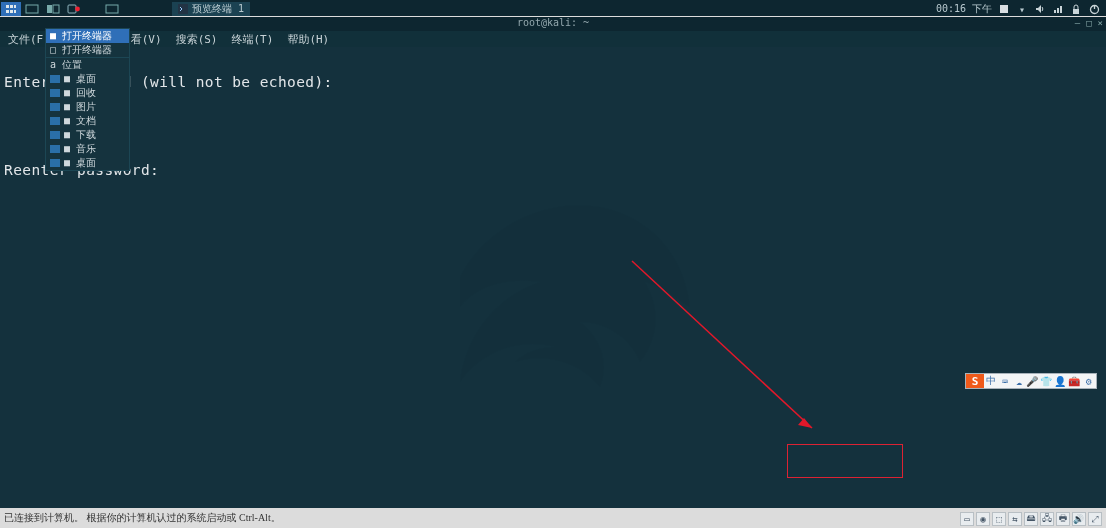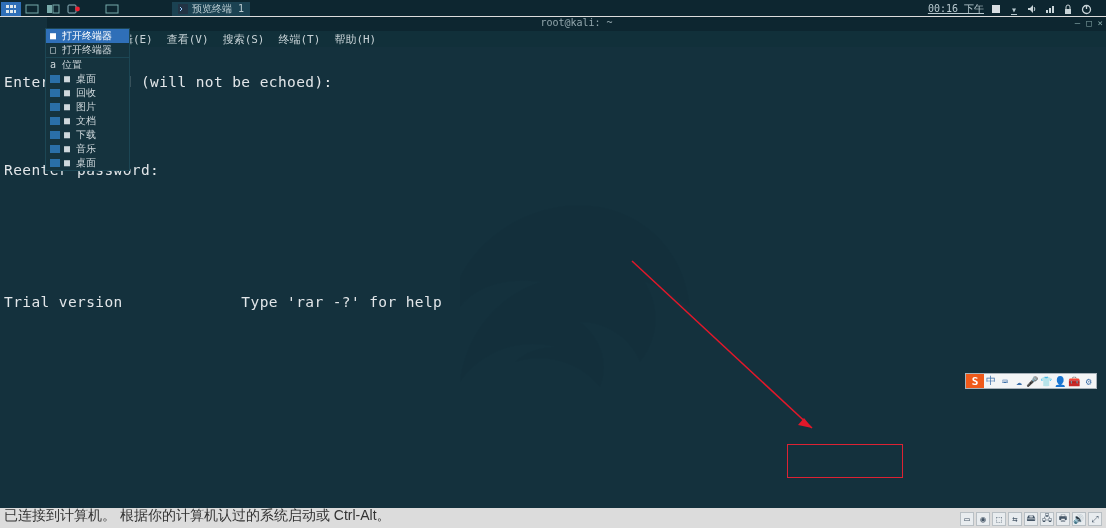--- a/index.html
+++ b/index.html
@@ -3,46 +3,46 @@
 <meta charset="utf-8">
 <style>
   * { margin:0; padding:0; box-sizing:border-box; }
   body { width:1106px; height:528px; background:#dcdcdc; font-family:"DejaVu Sans Mono","Consolas",monospace; overflow:hidden; position:relative; }
   
   .sysbar { position:absolute; top:0; left:0; right:0; height:16px; background:#0d2630; display:flex; align-items:flex-end; color:#b8c9cf; font-size:10px; }
   .sysbar .tbtn { width:20px; height:14px; display:flex; align-items:center; justify-content:center; margin-left:1px; }
   .sysbar .tbtn svg { display:block; }
   .sysbar .task { margin-left:10px; background:#1b4252; padding:0 6px; height:14px; display:flex; align-items:center; gap:4px; }
   .sysbar .spacer { flex:1; }
-  .sysbar .tray { display:flex; align-items:center; gap:6px; padding-right:14px;text-decoration:underline; }
+  .sysbar .tray { display:flex; align-items:center; gap:6px; padding-right:6px; }
   .sysbar .tray span { font-size:10px; }
   .tray-icon { width:12px; height:12px; display:inline-flex; align-items:center; justify-content:center; }
 
   
-  .termwin { position:absolute; left:0; top:17px; right:0; bottom:20px; background:#14313d;padding-left:47px; }
+  .termwin { position:absolute; left:0; top:17px; right:0; bottom:20px; background:#14313d; }
   .titlebar { height:14px; background:#0d2630; color:#93a7ad; font-size:10px; text-align:center; position:relative; }
   .winctl { position:absolute; right:3px; top:1px; display:flex; gap:6px; color:#8aa; font-size:9px; }
   .menubar { height:16px; background:#11303a; display:flex; align-items:center; gap:14px; padding-left:8px; color:#c7d2d6; font-size:11px; }
   .menubar .mi { cursor:default; }
   .termbody { position:absolute; top:30px; left:0; right:0; bottom:0; padding:2px 4px; color:#e2e6e9; font-size:14.5px; line-height:22px; white-space:pre; letter-spacing:0.4px; overflow:hidden; }
   .termbody .line { height:22px; }
 
   
   .dropmenu { position:absolute; left:45px; top:28px; width:85px; background:#15333e; border:1px solid #1c4654; font-size:10px; color:#cfd8dc; z-index:5; }
   .dropmenu .dmi { display:flex; align-items:center; gap:4px; height:14px; padding:0 4px; }
   .dropmenu .dmi.sel { background:#2f6fb8; color:#fff; }
   .dropmenu .dmi .folder { width:10px; height:8px; background:#2a6fa8; display:inline-block; }
   .dropmenu .sep { height:1px; background:#1c4654; }
 
   
   .redline { position:absolute; z-index:6; pointer-events:none; }
   .redbox { position:absolute; border:1.5px solid #d23; z-index:6; pointer-events:none; }
 
   
-  .statusbar { position:absolute; left:4px; bottom:3px; font-size:14px; color:#333; font-family:Liberation Sans, sans-serif; }
+  .statusbar { position:absolute; left:4px; bottom:3px; font-size:10px; color:#333; font-family:Liberation Serif, serif; }
   .bottom-tray { position:absolute; right:4px; bottom:2px; display:flex; gap:2px; }
   .bottom-tray .bico { width:14px; height:14px; background:#e8ecef; border:1px solid #b8bfc4; font-size:9px; display:flex; align-items:center; justify-content:center; color:#456; }
 
   
   .ime { position:absolute; right:9px; top:373px; height:16px; background:#f3f5f6; border:1px solid #a7b2ba; display:flex; align-items:center; z-index:7; }
   .ime .logo { width:18px; height:14px; background:#f05a1a; color:#fff; font-size:11px; font-weight:bold; display:flex; align-items:center; justify-content:center; }
   .ime .ico { width:14px; height:14px; display:flex; align-items:center; justify-content:center; color:#3a6ea8; font-size:10px; }
 
   
   .dragon { position:absolute; left:420px; top:120px; width:320px; height:280px; opacity:0.12; z-index:0; }
@@ -143,21 +143,20 @@
   <svg class="dragon" viewBox="0 0 320 280">
     <path d="M40 140c30-60 110-90 170-60 30 15 55 45 60 90-10-5-25-20-45-25 15 25 15 55-5 80-10-25-35-40-60-40 20 15 30 40 20 65-20-25-55-35-85-25 10-10 25-15 40-15-35-10-75 5-95 35 5-45 35-85 80-100-35-5-65 5-80 25 0 0 0 0 0-30z" fill="#0c2733"></path>
   </svg>
 
   <div class="termbody">
 <div class="line">Enter password (will not be echoed):</div>
 <div class="line"></div>
 <div class="line">Reenter password:</div>
 <div class="line"></div>
 <div class="line"></div>
-<div class="line">Trial version             Type 'rar -?' for help</div>
 <div class="line"></div>
 <div class="line"></div>
 
 
 
 
 
 
 
 

